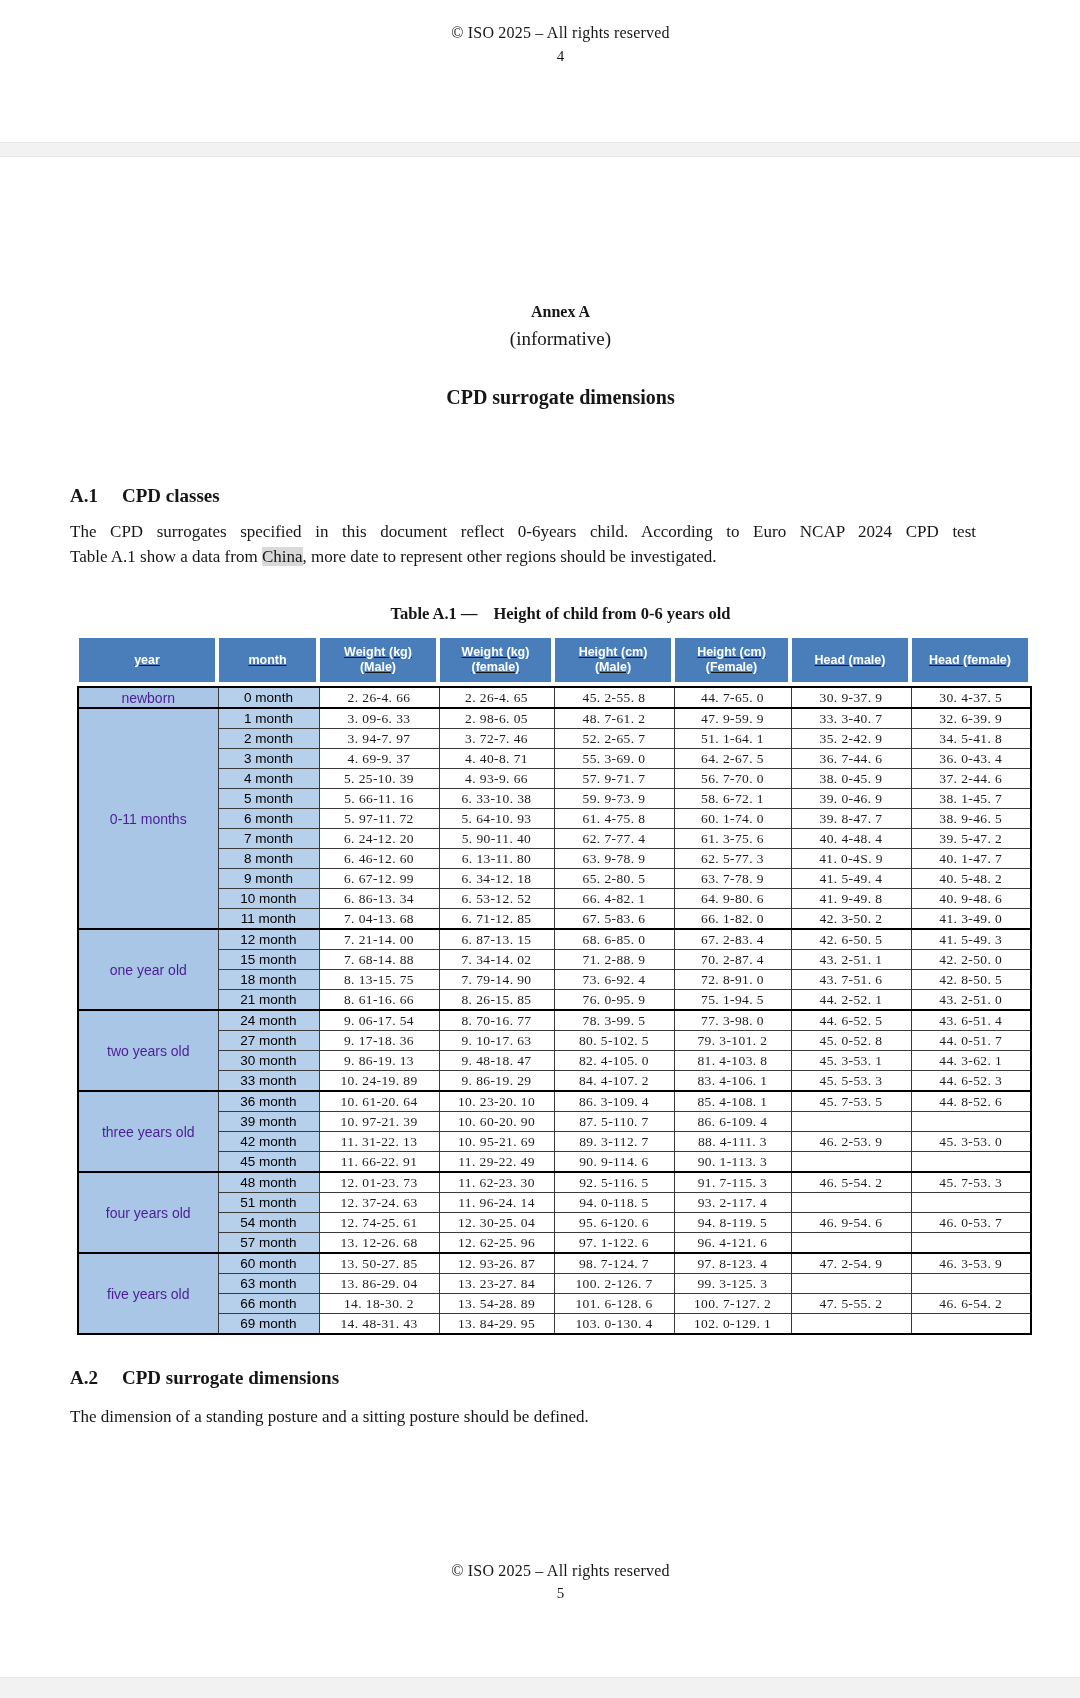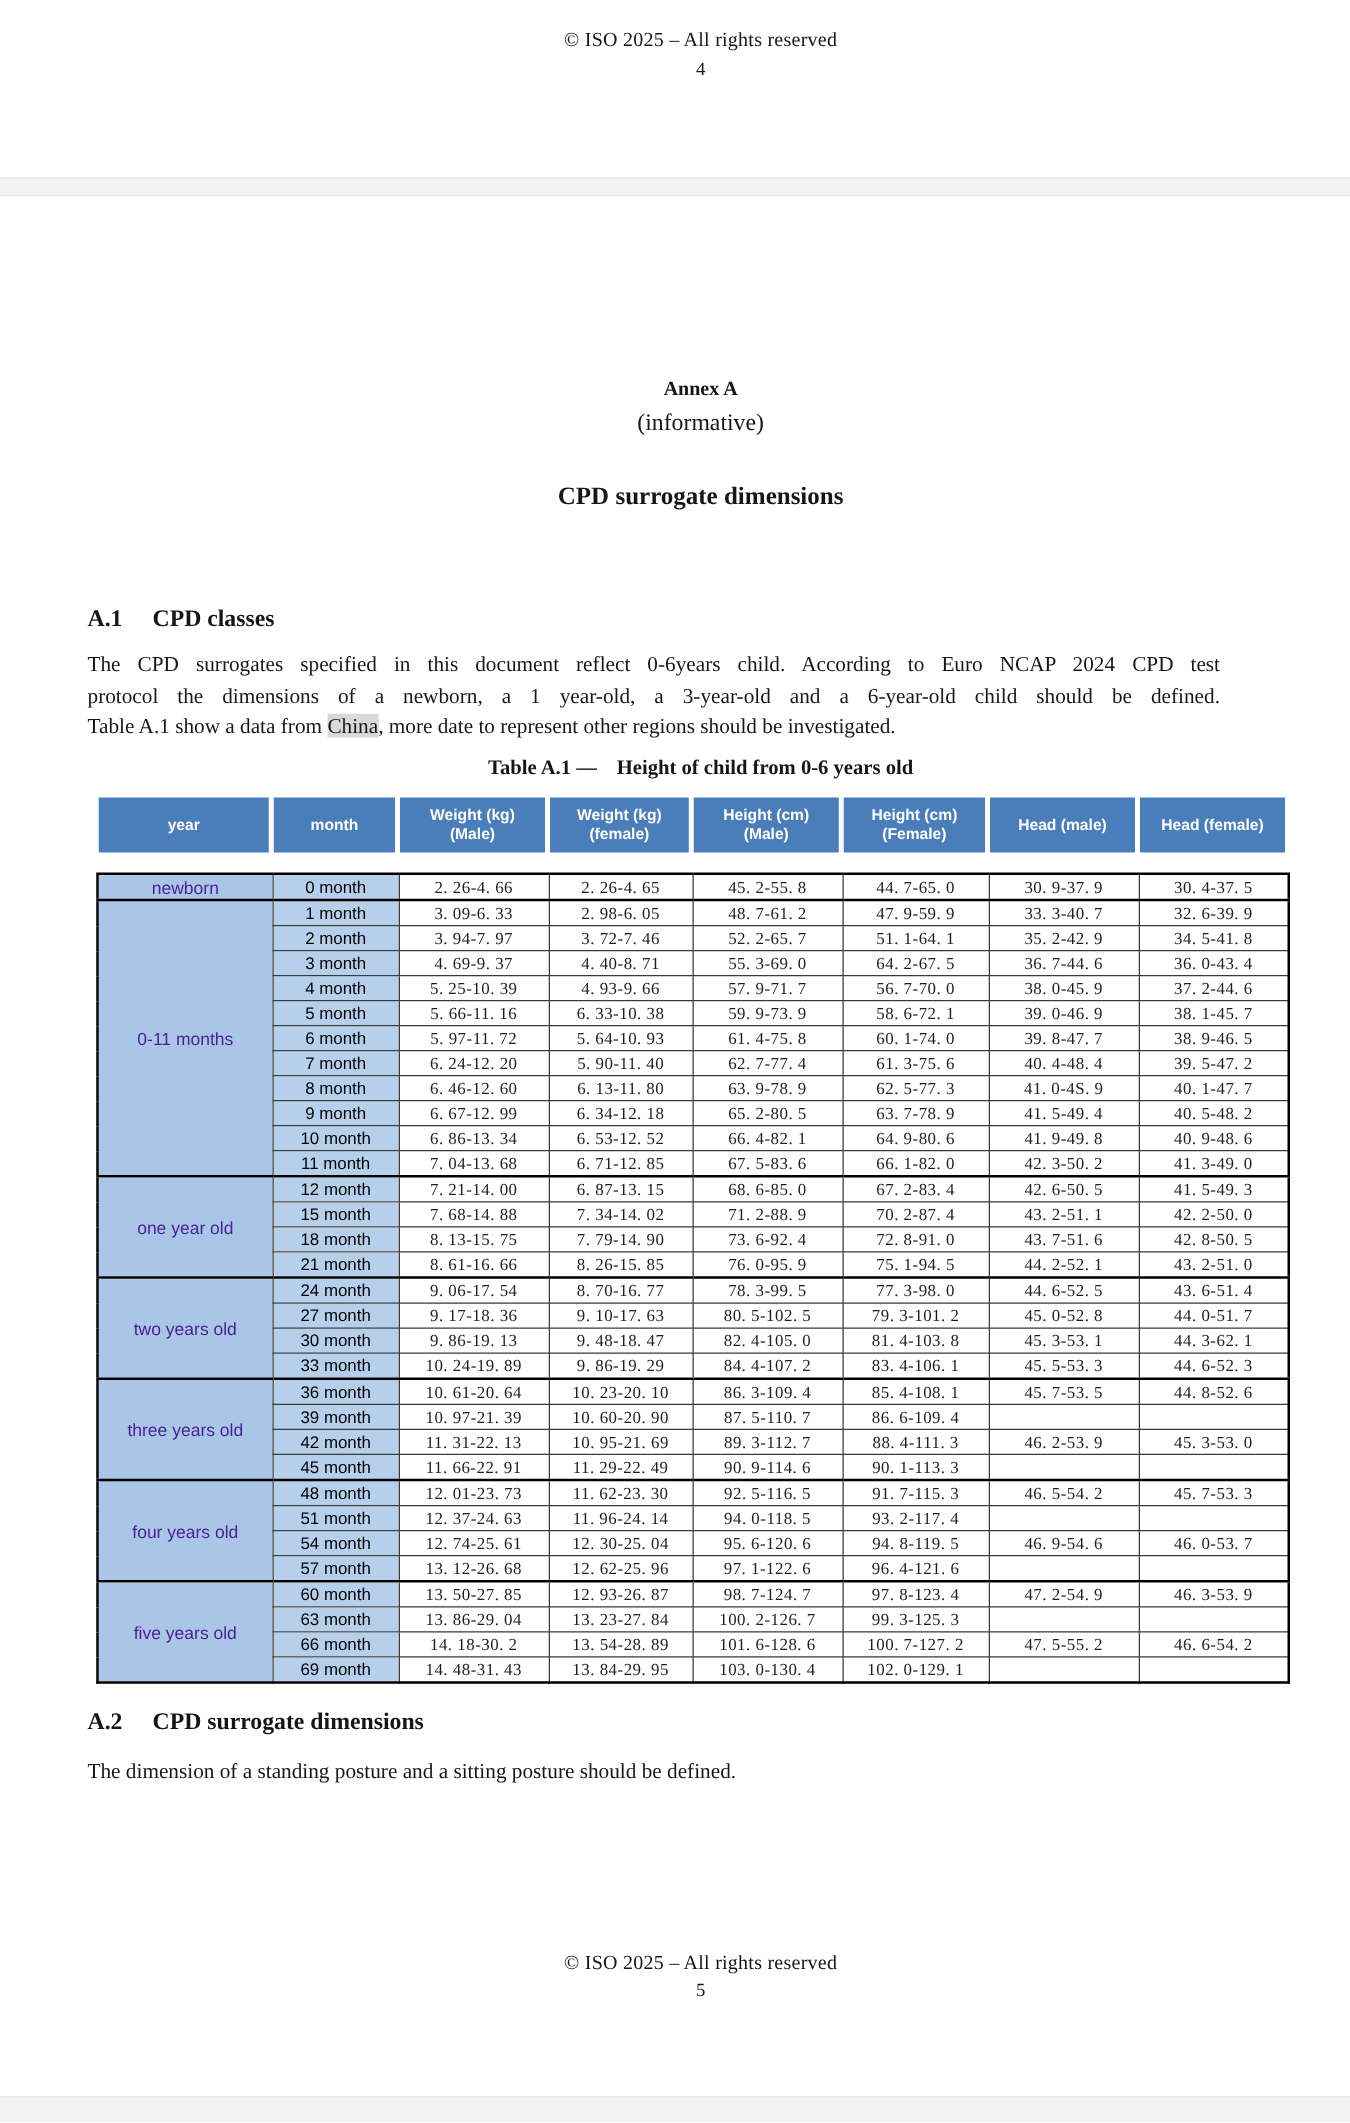--- a/index.html
+++ b/index.html
@@ -33,21 +33,21 @@
   .bodytext{position:absolute;left:70px;width:906px;font-size:17px;line-height:24.5px;}
   .a1-body{top:520px;}
   .a2-body{top:1405px;font-size:17px;}
   .jline{text-align:justify;text-align-last:justify;}
   .hl{background:var(--hl-gray);text-align:right;}
   .tbl-caption{top:604px;font-size:16.5px;font-weight:bold;}
   .tbl-caption .cap-label{margin-right:16px;}
   
   .table-wrap{position:absolute;left:77px;top:638px;width:953px;}
   .thead{display:grid;grid-template-columns:140px 101px 120px 115px 120px 117px 120px 120px;
-         height:44px;margin-bottom:16px;}
+         height:44px;margin-bottom:4px;text-decoration:underline;}
   .th{margin:0 2px;background:var(--header-blue);color:#fff;
       font-family:"Liberation Sans",sans-serif;font-weight:bold;font-size:12.5px;line-height:15px;
       display:flex;align-items:center;justify-content:center;text-align:center;white-space:pre-line;}
   table.data{border-collapse:collapse;table-layout:fixed;width:953px;border:2px solid #000;}
   table.data td{height:19px;padding:0;border:1px solid #3a3a3a;text-align:center;
                 vertical-align:middle;overflow:hidden;}
   tr.group-start td{border-top:2px solid #000;}
   td.year-cell{background:var(--year-blue);border-left:2px solid #000;border-right:2px solid #000;
                font-family:Liberation Sans, sans-serif;font-size:14px;color:#4c1d95;}
   td.month-cell{background:var(--month-blue);border-right:2px solid #000;
@@ -73,21 +73,20 @@
   <div class="centered annex-title">Annex A</div>
   <div class="centered annex-sub">(informative)</div>
   <div class="centered annex-heading">CPD surrogate dimensions</div>
 
   <div class="sec-heading a1-heading">
     <span class="sec-num">A.1</span><span>CPD classes</span>
   </div>
 
   <div class="bodytext a1-body">
     <div class="jline">The CPD surrogates specified in this document reflect 0-6years child. According to Euro NCAP 2024 CPD test</div>
-    <div class="jline">protocol the dimensions of a newborn, a 1 year-old, a 3-year-old and a 6-year-old child should be defined.</div>
     <div><span>Table A.1 show a data from </span><span class="hl">China</span><span>, more date to represent other regions should be investigated.</span></div>
   </div>
 
   <div class="centered tbl-caption">
     <span class="cap-label">Table A.1 —</span><span>Height of child from 0-6 years old</span>
   </div>
 
   <div class="table-wrap">
     <div class="thead" id="thead">
         <div class="th">year</div>

